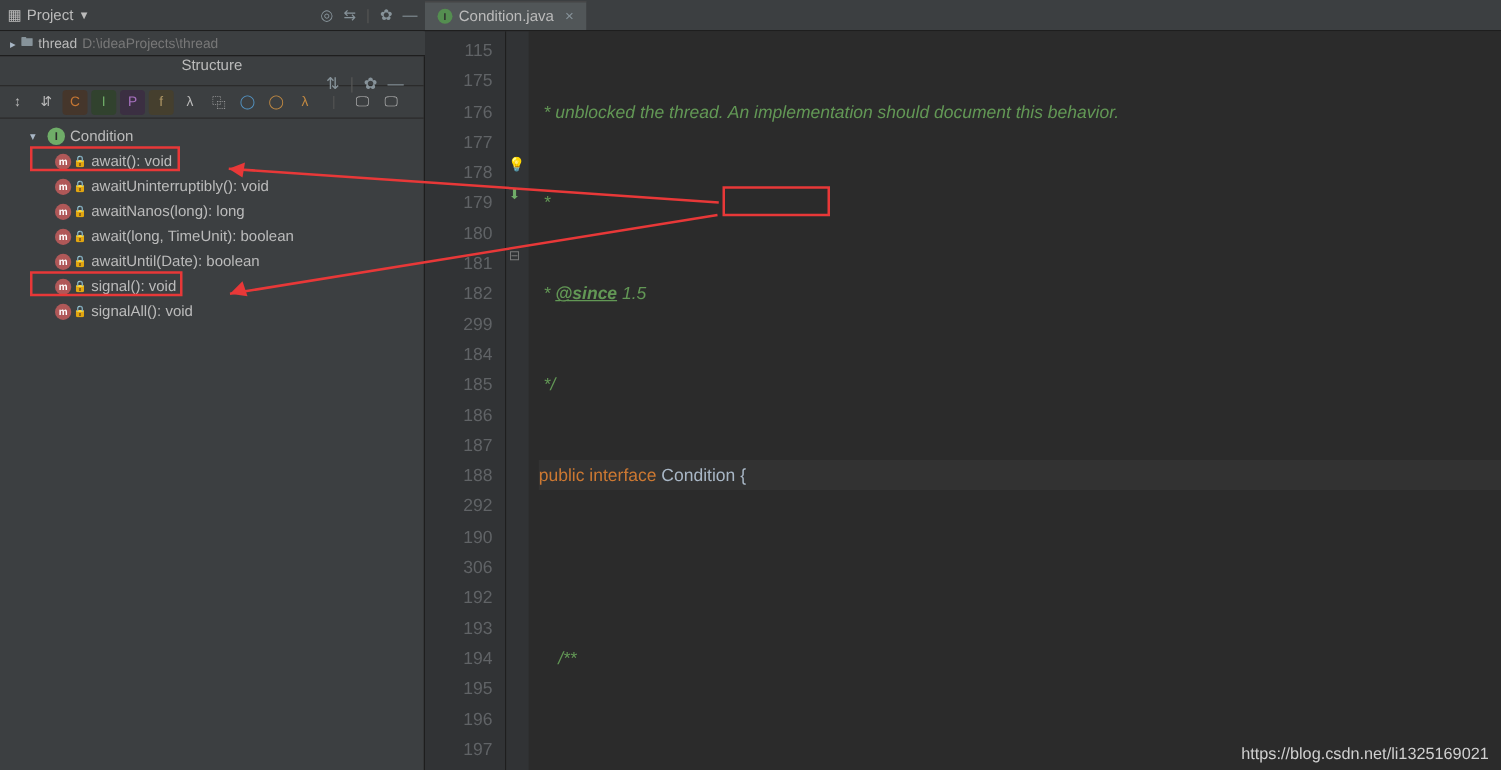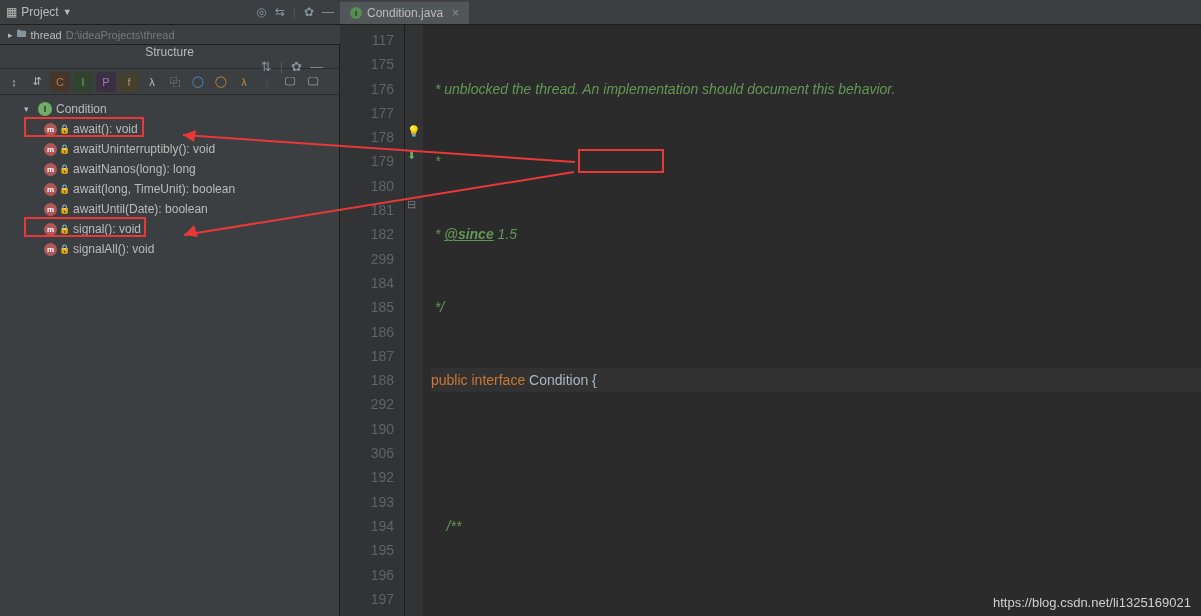--- a/index.html
+++ b/index.html
@@ -182,21 +182,21 @@
             <span class="m-c">m</span>
             <span class="m-lock">🔒</span>
           </span>
         <span>signalAll(): void</span>
       </div>
     </div>
   </div>
 
   <div class="editor">
     <div class="gutter">
-      <div class="line">117</div>
+      <div class="line">115</div>
       <div class="line">175</div>
       <div class="line">176</div>
       <div class="line">177</div>
       <div class="line">178</div>
       <div class="line">179</div>
       <div class="line">180</div>
       <div class="line">181</div>
       <div class="line">182</div>
       <div class="line">299</div>
       <div class="line">184</div>

